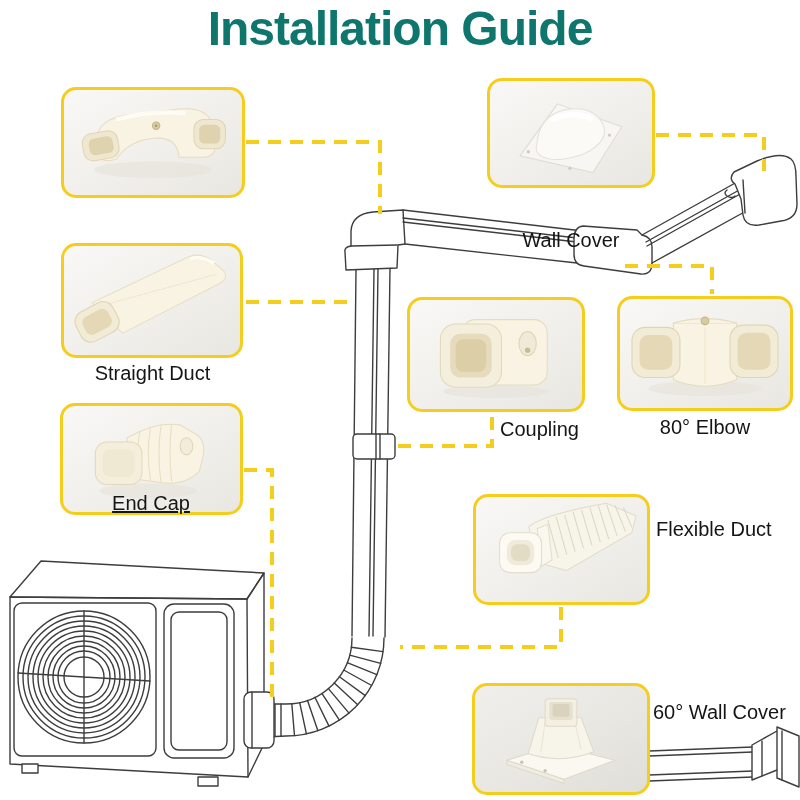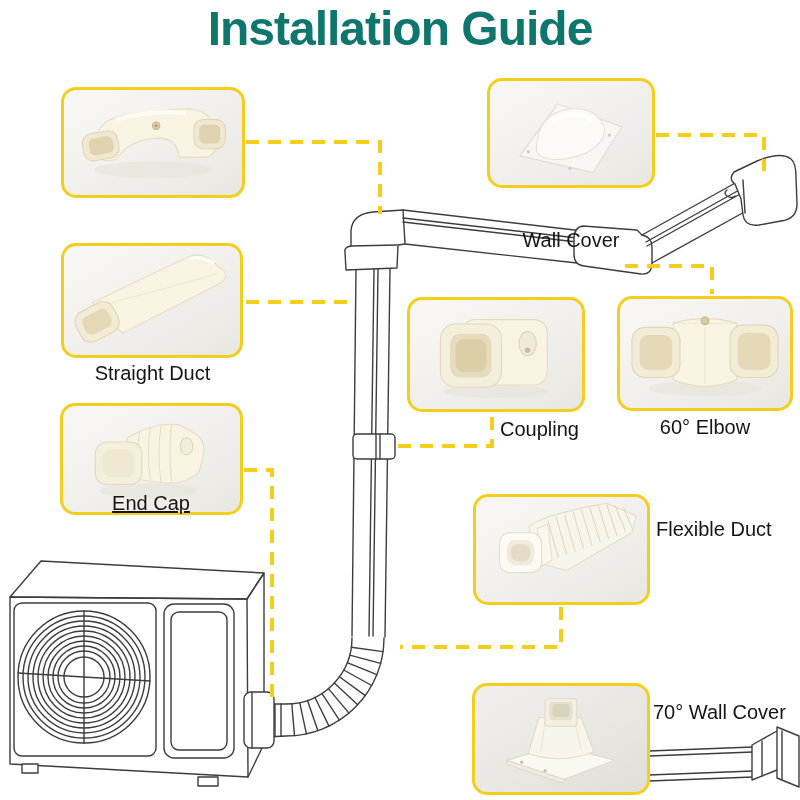--- a/index.html
+++ b/index.html
@@ -192,21 +192,21 @@
       <path d="M46,22 L104,22 L104,74 Q75,86 46,74 Z" fill="#F8F3E3" stroke="#E6DCC0"></path>
       <path d="M46,22 Q75,14 104,22" fill="#F8F3E3" stroke="#E6DCC0"></path>
       <path d="M75,26 L75,78" stroke="#EFE6CE" fill="none"></path>
       <rect x="8" y="26" width="44" height="46" rx="12" fill="#F2EBD6" stroke="#E0D5B6"></rect>
       <rect x="15" y="33" width="30" height="32" rx="8" fill="#E4D8B6"></rect>
       <rect x="98" y="24" width="44" height="48" rx="12" fill="#F2EBD6" stroke="#E0D5B6"></rect>
       <rect x="105" y="31" width="30" height="34" rx="8" fill="#E4D8B6"></rect>
       <circle cx="75" cy="20" r="3.5" fill="#D8CBA0" stroke="#C4B485"></circle>
     </svg>
   </div>
-  <div class="part-label centered" id="lbl-elbow-90">60° Elbow</div>
+  <div class="part-label centered" id="lbl-elbow-90">80° Elbow</div>
 
   <div class="part-box" id="box-end-cap">
     <svg class="photo" viewBox="0 0 150 100">
       <ellipse cx="72" cy="80" rx="46" ry="7" fill="#E7E4DC" opacity="0.7"></ellipse>
       <path d="M52,30 Q80,14 102,18 L116,26 Q126,32 124,46 L120,62 Q106,76 82,72 L52,68 Z" fill="#F8F3E3" stroke="#E6DCC0"></path>
       <path d="M64,24 Q60,46 64,66 M74,20 Q70,46 74,70 M84,18 Q80,46 84,72 M94,17 Q91,44 94,71" stroke="#E8DEC2" fill="none"></path>
       <ellipse cx="108" cy="38" rx="6" ry="8" fill="#F2ECDA" stroke="#E0D5B6"></ellipse>
       <rect x="22" y="34" width="44" height="40" rx="11" fill="#F4EEDC" stroke="#E2D8BC"></rect>
       <rect x="29" y="41" width="30" height="26" rx="7" fill="#EFE8D2"></rect>
     </svg>
@@ -232,15 +232,15 @@
       <path d="M24,70 L70,56 L126,70 L78,88 Z" fill="#FAF8F1" stroke="#DDD9CC" stroke-linejoin="round"></path>
       <path d="M44,64 L54,30 L94,30 L106,62 Q76,74 44,64 Z" fill="#F7F4EA" stroke="#E0DACA"></path>
       <path d="M60,34 L56,62 M88,34 L94,60" stroke="#EAE4D4" fill="none"></path>
       <rect x="60" y="12" width="30" height="26" rx="3" fill="#F3EFE2" stroke="#DFD9C8"></rect>
       <rect x="64" y="15" width="22" height="17" rx="2" fill="#E6E0CE"></rect>
       <rect x="67" y="17" width="16" height="12" rx="2" fill="#D9D2BC"></rect>
       <circle cx="38" cy="72" r="1.6" fill="#C8C4B6"></circle>
       <circle cx="60" cy="80" r="1.6" fill="#C8C4B6"></circle>
     </svg>
   </div>
-  <div class="part-label" id="lbl-wall-cover-90">70° Wall Cover</div>
+  <div class="part-label" id="lbl-wall-cover-90">60° Wall Cover</div>
 
 </div>
 
 </body></html>

